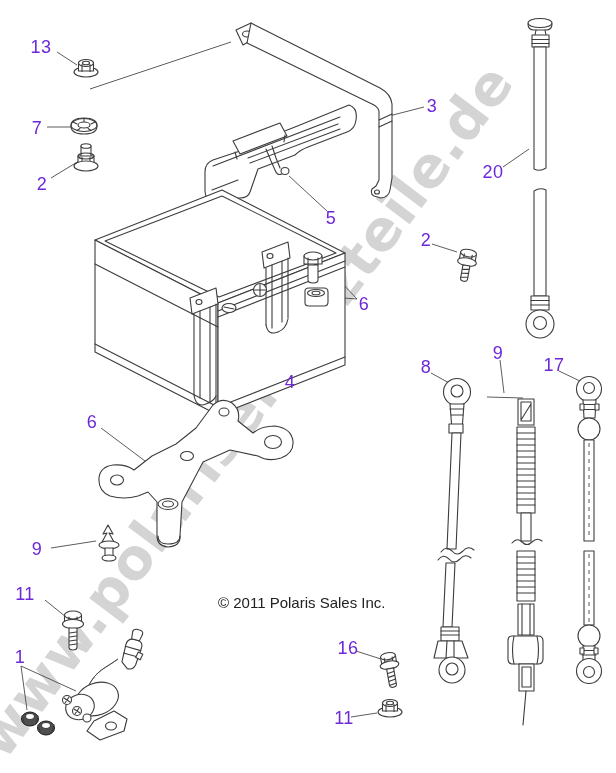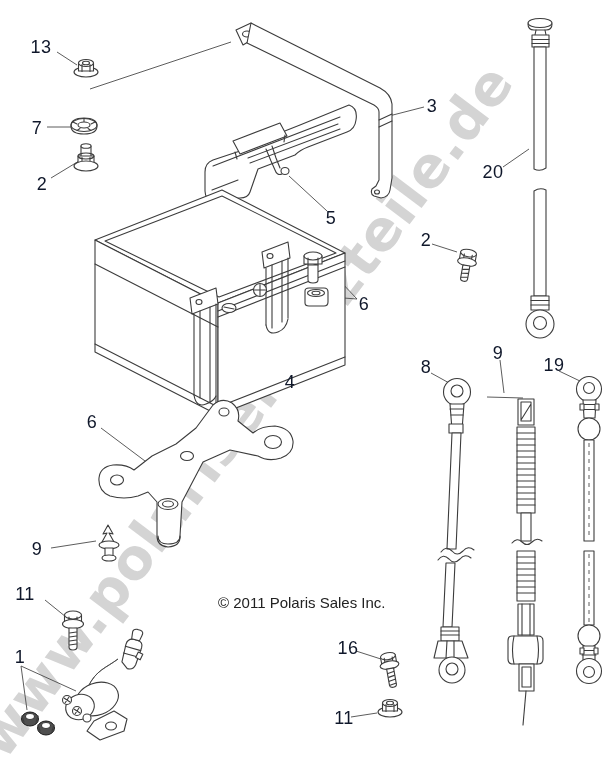--- a/index.html
+++ b/index.html
@@ -13,21 +13,21 @@
     font-family:"DejaVu Sans",sans-serif;font-weight:bold;font-size:56px;
     letter-spacing:1px;color:#d4d4d4;white-space:nowrap;z-index:1;user-select:none;
   }
   svg.art{position:absolute;left:0;top:0;z-index:2;}
   .ln{fill:none;stroke:#3c3c3c;stroke-width:1.1;stroke-linejoin:round;stroke-linecap:round;}
   .f{fill:#ffffff;stroke:#3c3c3c;stroke-width:1.1;stroke-linejoin:round;stroke-linecap:round;}
   .dk{fill:#4f4f4f;stroke:#1d1d1d;stroke-width:1;stroke-linejoin:round;}
   .thin{fill:none;stroke:#4a4a4a;stroke-width:0.9;}
   .callout{
     position:absolute;transform:translate(-50%,-50%);z-index:3;
-    font-size:18px;color:#0f172a;letter-spacing:0.5px;
+    font-size:18px;color:#6d28d9;letter-spacing:0.5px;
   }
   .copyright{
     position:absolute;left:218px;top:594px;z-index:3;
     font-size:15px;color:#222222;
   }
 </style>
 </head>
 <body>
 
 <div class="watermark">www.polarisersatzteile.de</div>
@@ -288,21 +288,21 @@
 
 <span class="callout" style="left:20px;top:657px">1</span>
 <span class="callout" style="left:42px;top:184px">2</span>
 <span class="callout" style="left:432px;top:106px">3</span>
 <span class="callout" style="left:290px;top:382px">4</span>
 <span class="callout" style="left:331px;top:218px">5</span>
 <span class="callout" style="left:364px;top:304px">6</span>
 <span class="callout" style="left:37px;top:128px">7</span>
 <span class="callout" style="left:426px;top:367px">8</span>
 <span class="callout" style="left:498px;top:353px">9</span>
-<span class="callout" style="left:554px;top:365px">19</span>
+<span class="callout" style="left:554px;top:365px">17</span>
 <span class="callout" style="left:25px;top:594px">11</span>
 <span class="callout" style="left:92px;top:422px">6</span>
 <span class="callout" style="left:41px;top:47px">13</span>
 <span class="callout" style="left:37px;top:549px">9</span>
 <span class="callout" style="left:426px;top:240px">2</span>
 <span class="callout" style="left:348px;top:648px">16</span>
 <span class="callout" style="left:344px;top:718px">11</span>
 <span class="callout" style="left:493px;top:172px">20</span>
 
 <div class="copyright">© 2011 Polaris Sales Inc.</div>

